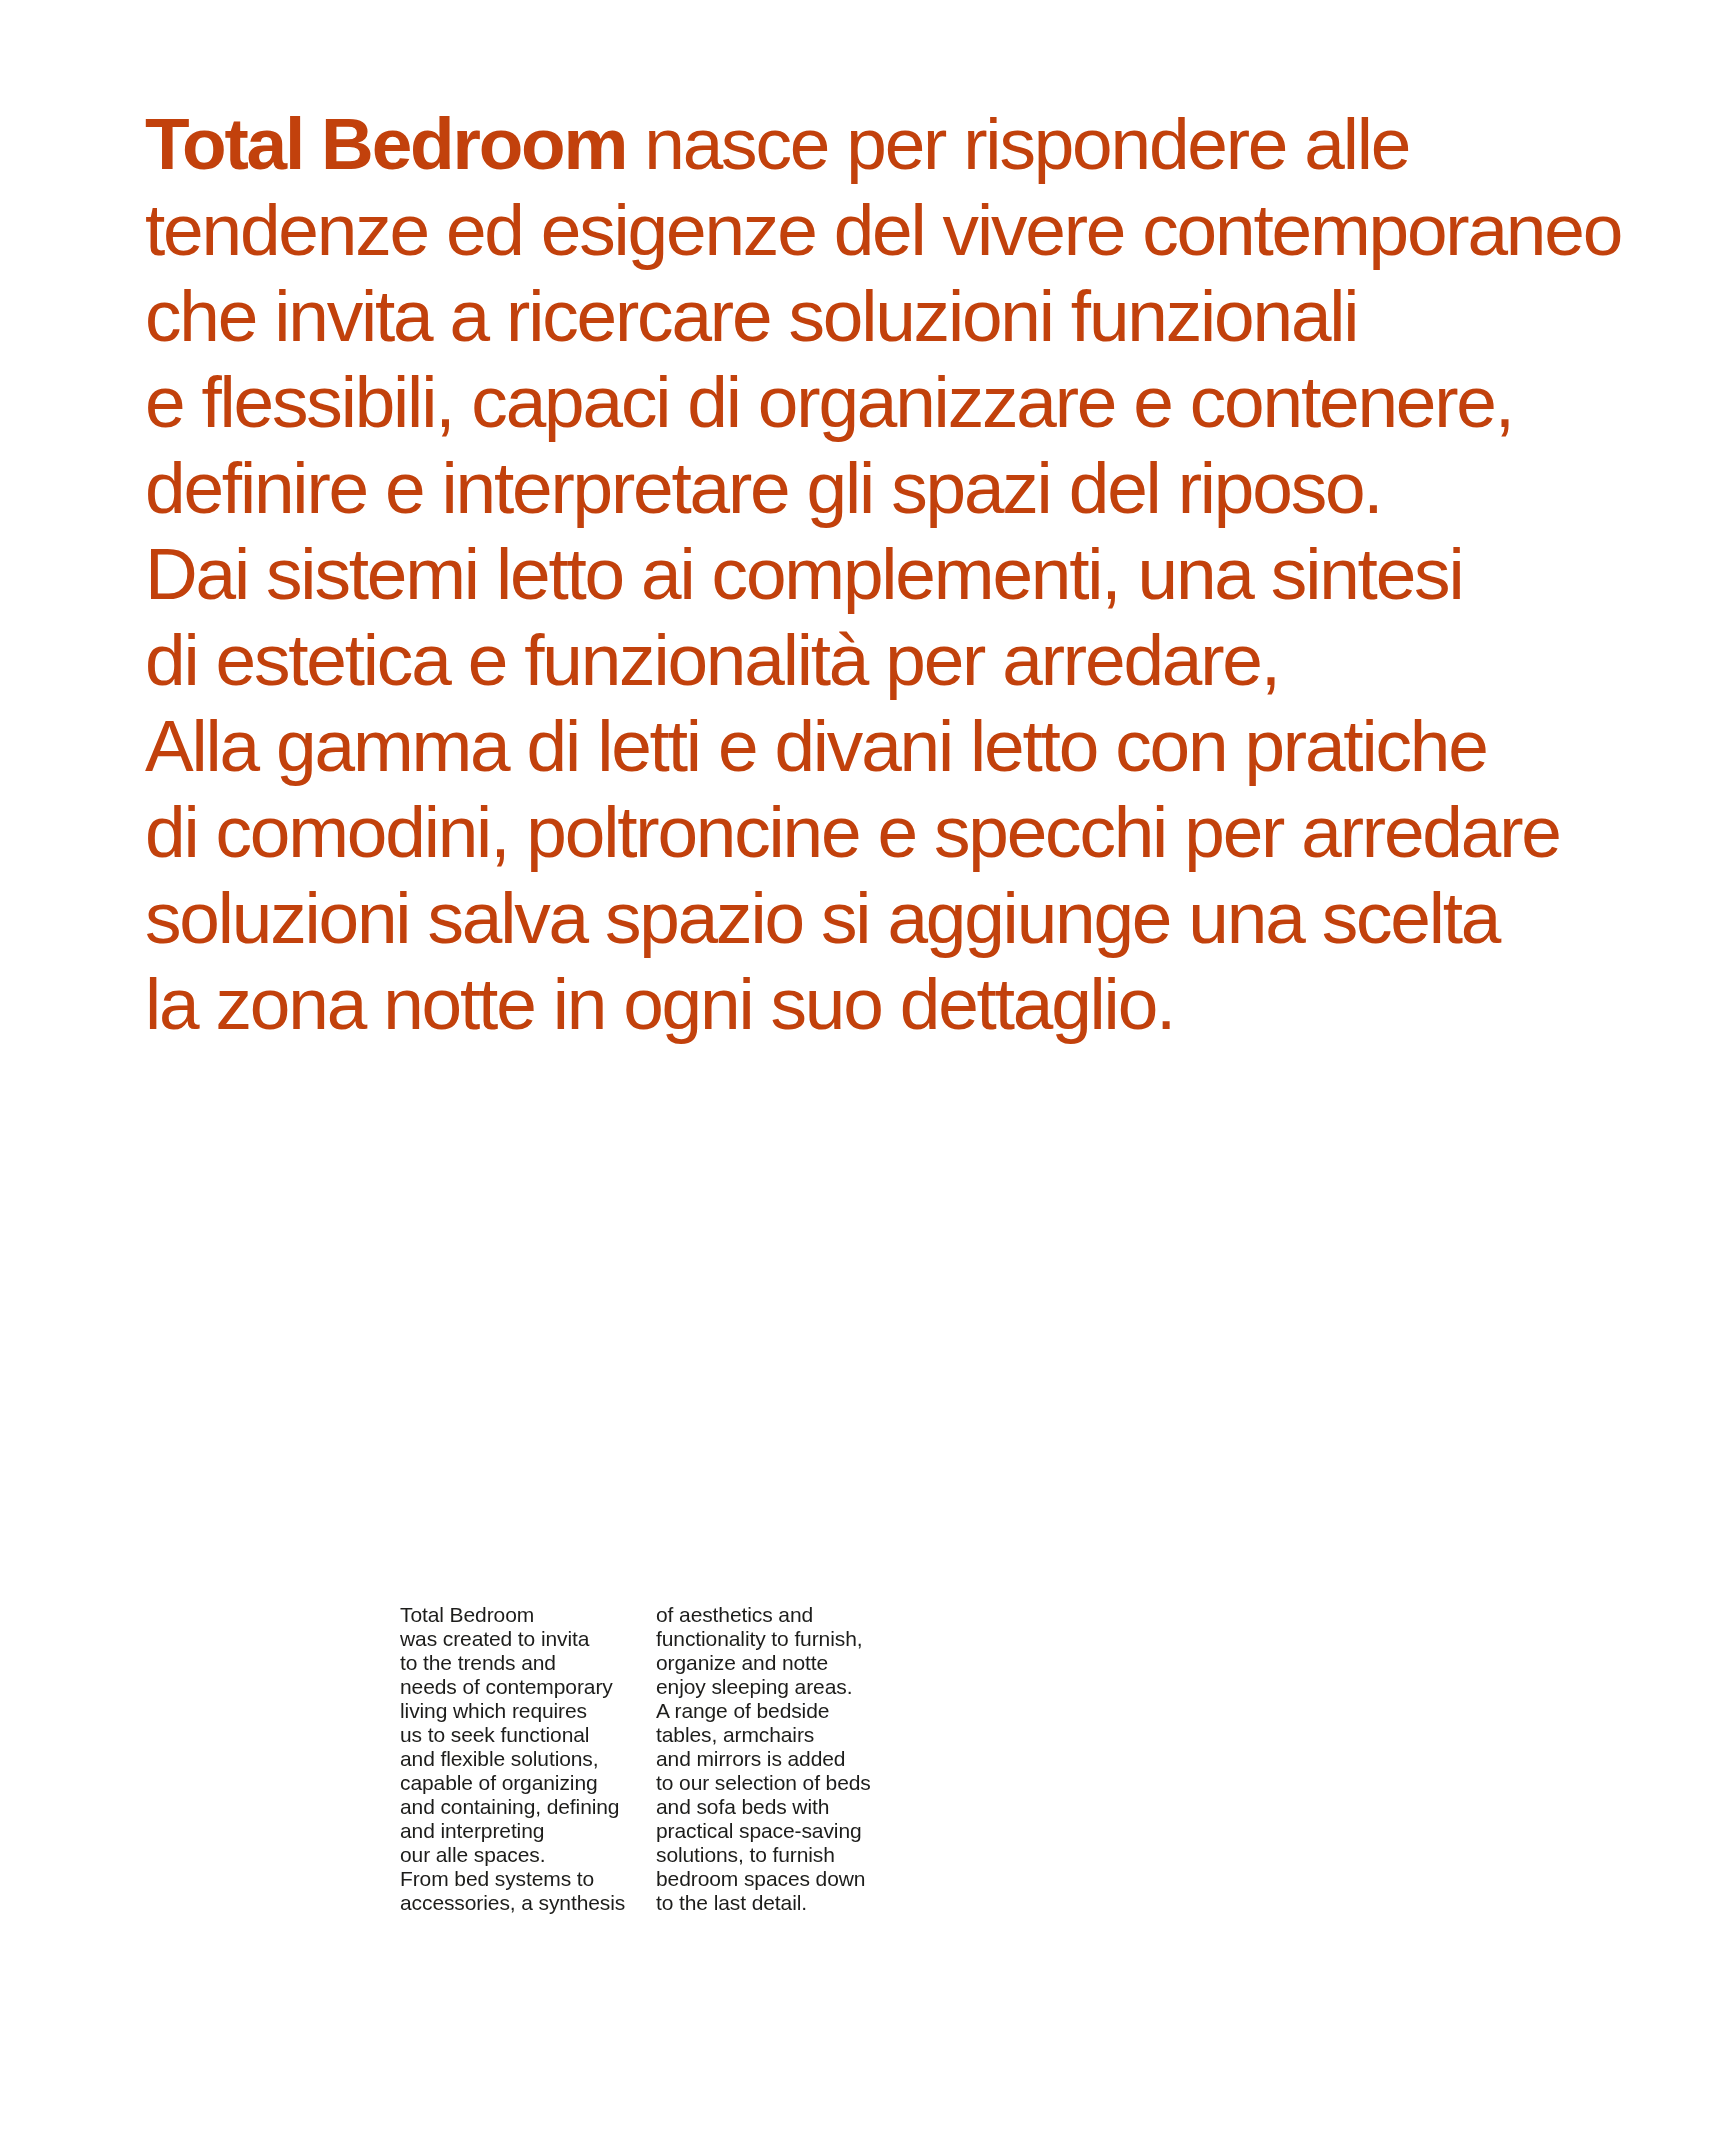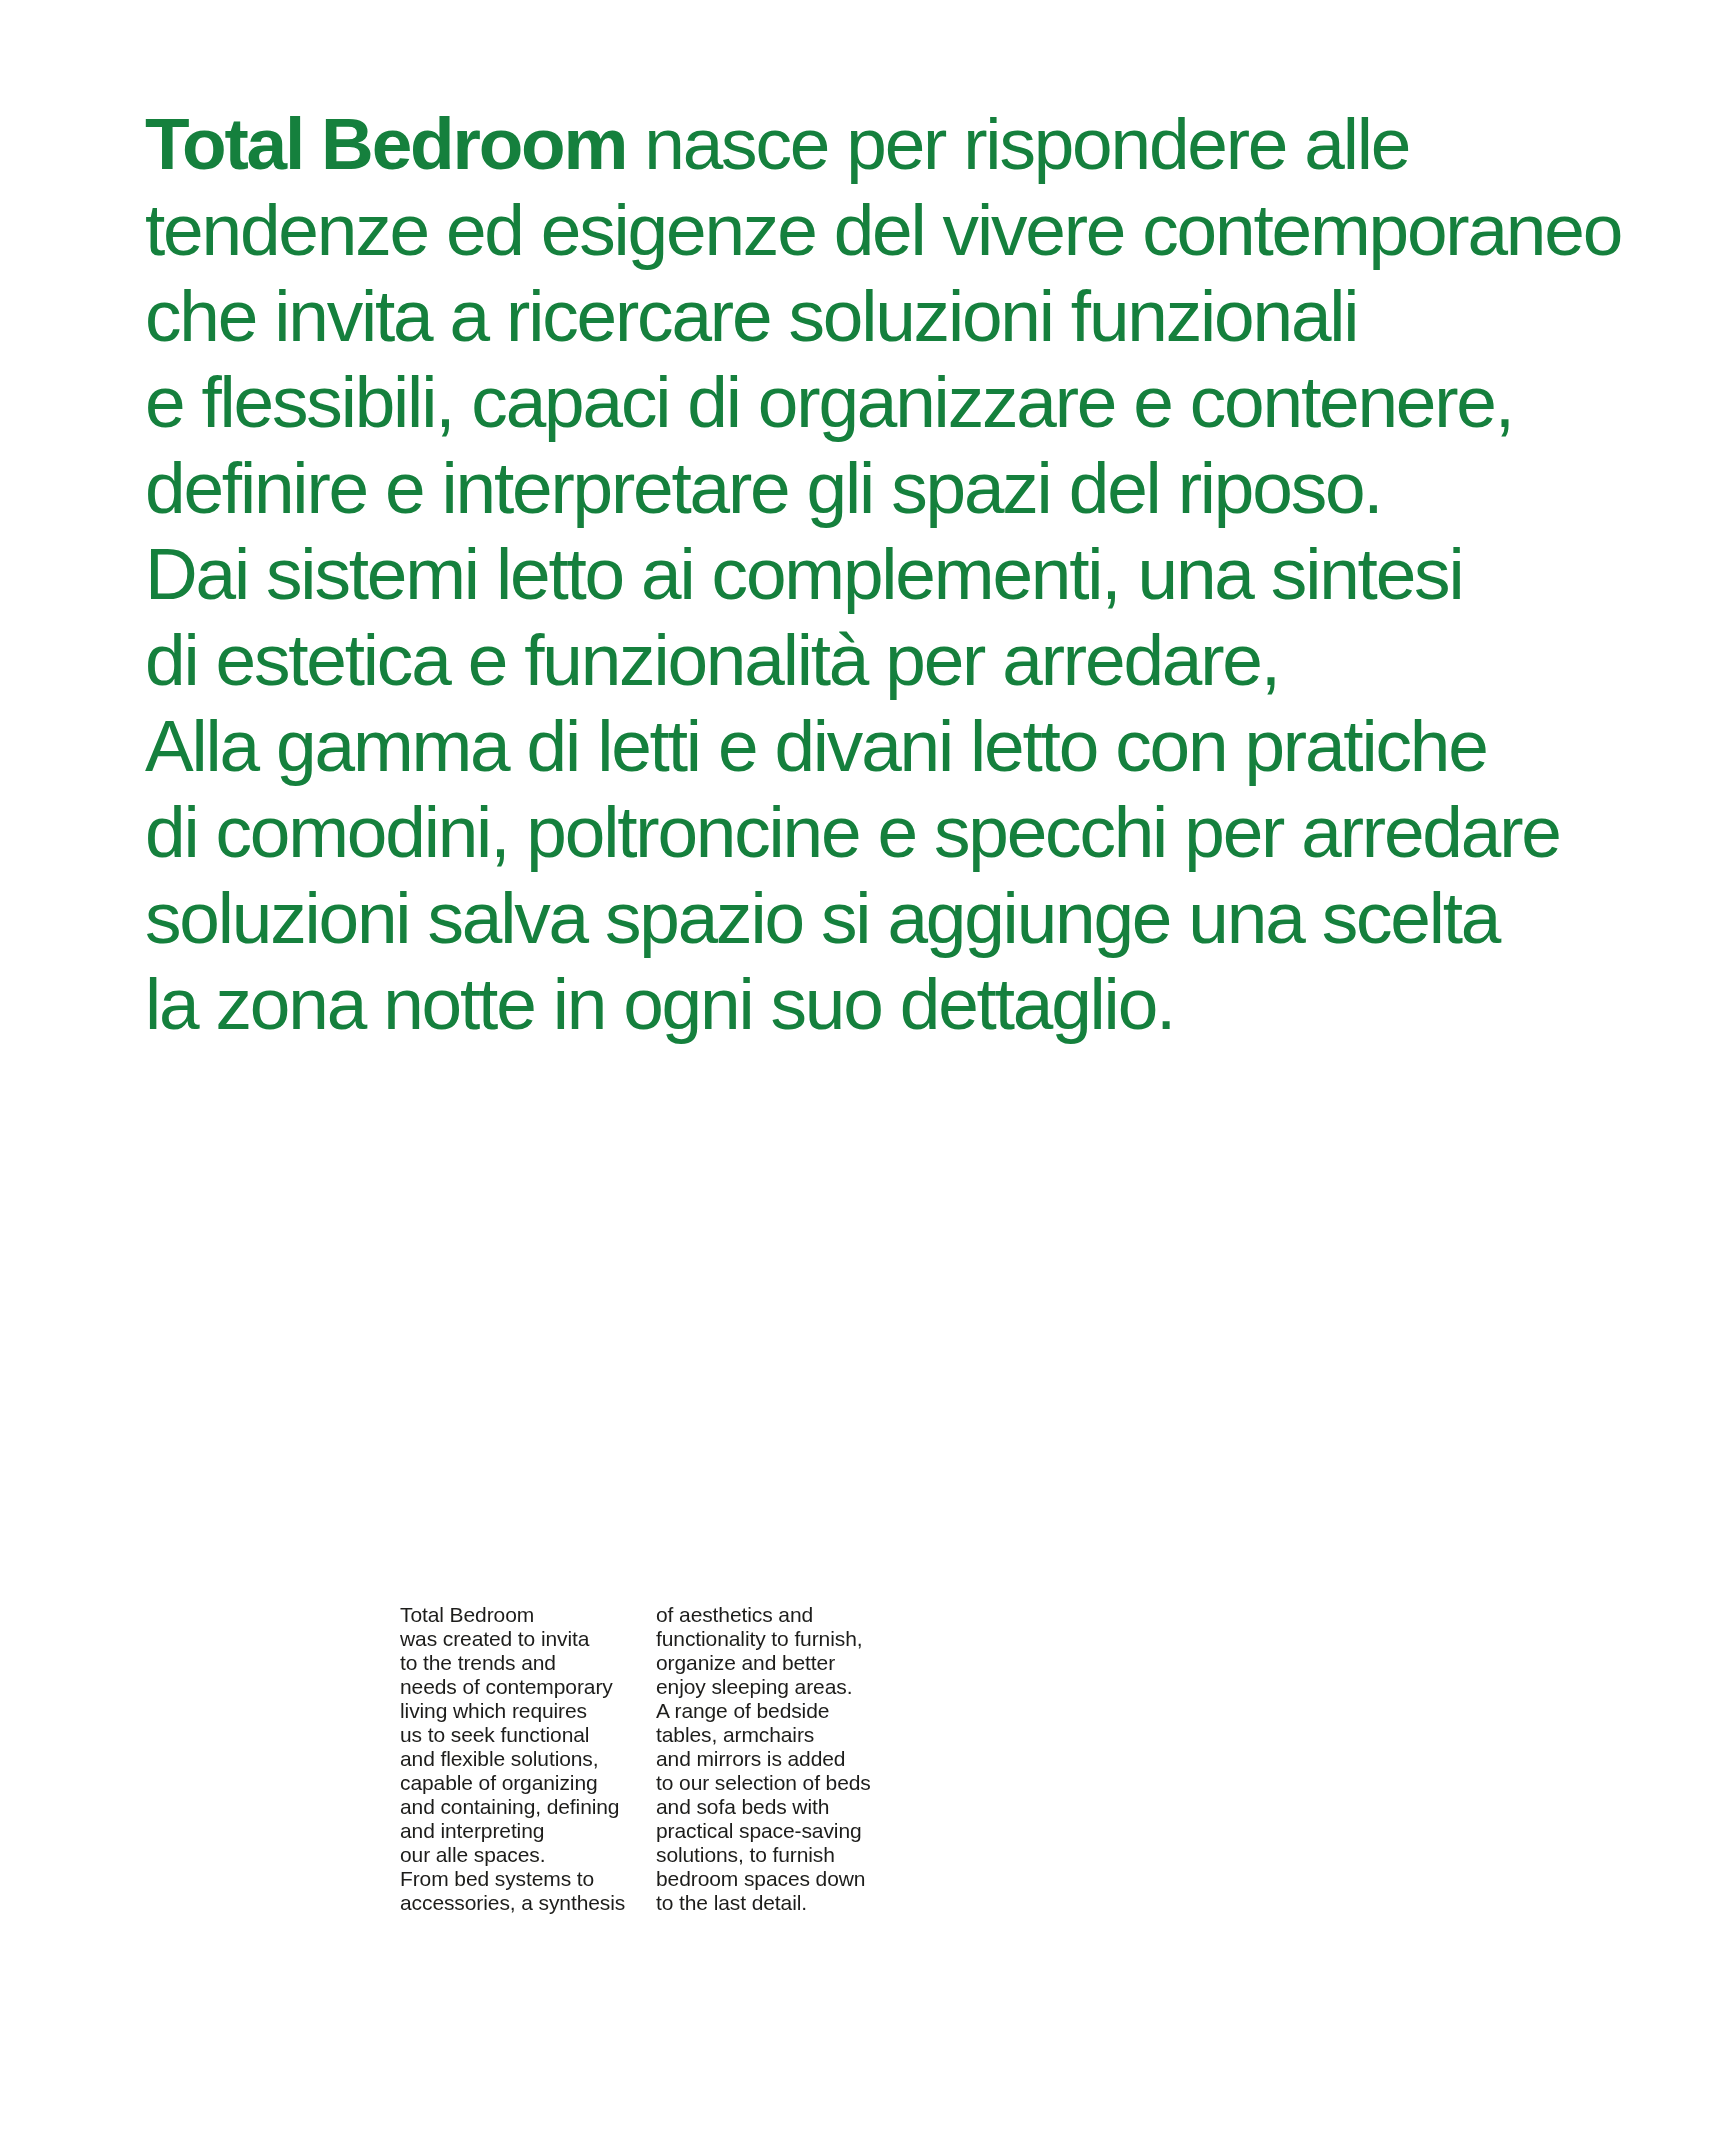--- a/index.html
+++ b/index.html
@@ -15,21 +15,21 @@
     position: relative;
     width: 1729px;
     height: 2140px;
     background: #ffffff;
   }
   
   .headline {
     position: absolute;
     left: 145px;
     top: 101px;
-    color: #15803d;
+    color: #c2410c;
     font-size: 73px;
     line-height: 86px;
     font-weight: 400;
     letter-spacing: -0.03em;
   }
   .headline .h-line {
     white-space: nowrap;
   }
   .headline .lead-bold {
     font-weight: 700;
@@ -89,21 +89,21 @@
       <div class="t-line">capable of organizing</div>
       <div class="t-line">and containing, defining</div>
       <div class="t-line">and interpreting</div>
       <div class="t-line">our alle spaces.</div>
       <div class="t-line">From bed systems to</div>
       <div class="t-line">accessories, a synthesis</div>
     </div>
     <div class="col-right">
       <div class="t-line">of aesthetics and</div>
       <div class="t-line">functionality to furnish,</div>
-      <div class="t-line">organize and better</div>
+      <div class="t-line">organize and notte</div>
       <div class="t-line">enjoy sleeping areas.</div>
       <div class="t-line">A range of bedside</div>
       <div class="t-line">tables, armchairs</div>
       <div class="t-line">and mirrors is added</div>
       <div class="t-line">to our selection of beds</div>
       <div class="t-line">and sofa beds with</div>
       <div class="t-line">practical space-saving</div>
       <div class="t-line">solutions, to furnish</div>
       <div class="t-line">bedroom spaces down</div>
       <div class="t-line">to the last detail.</div>

